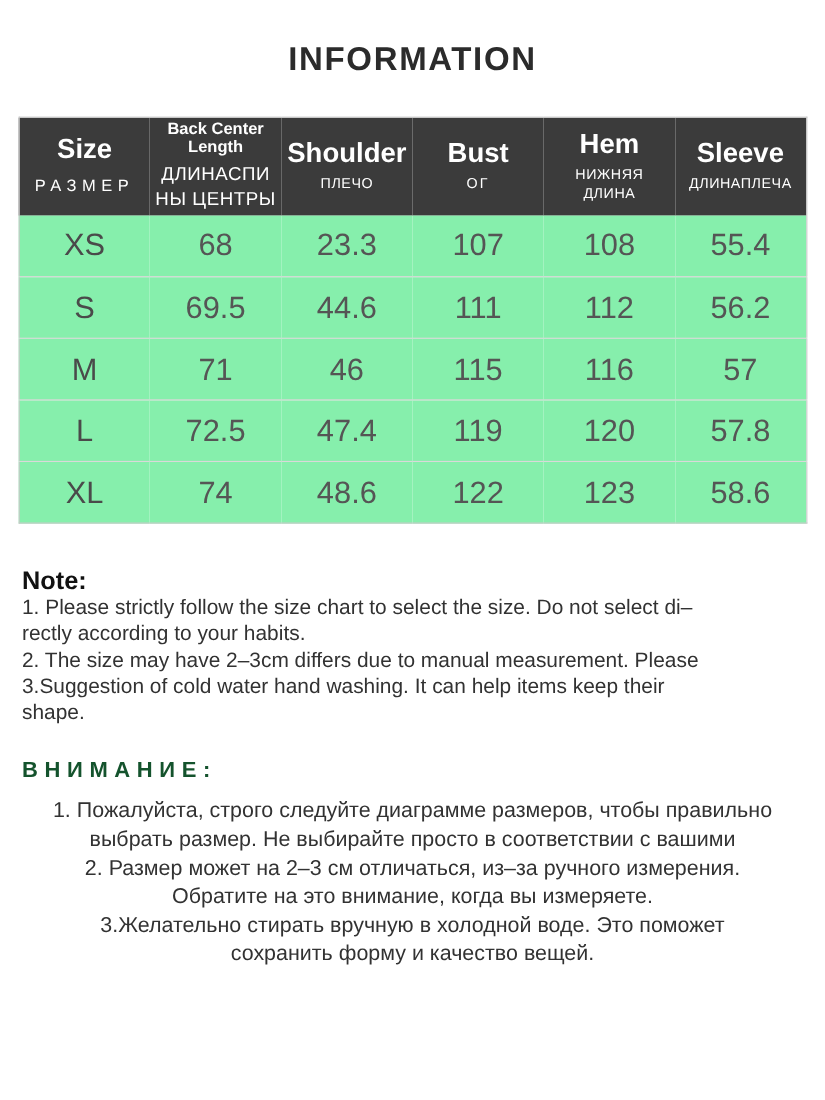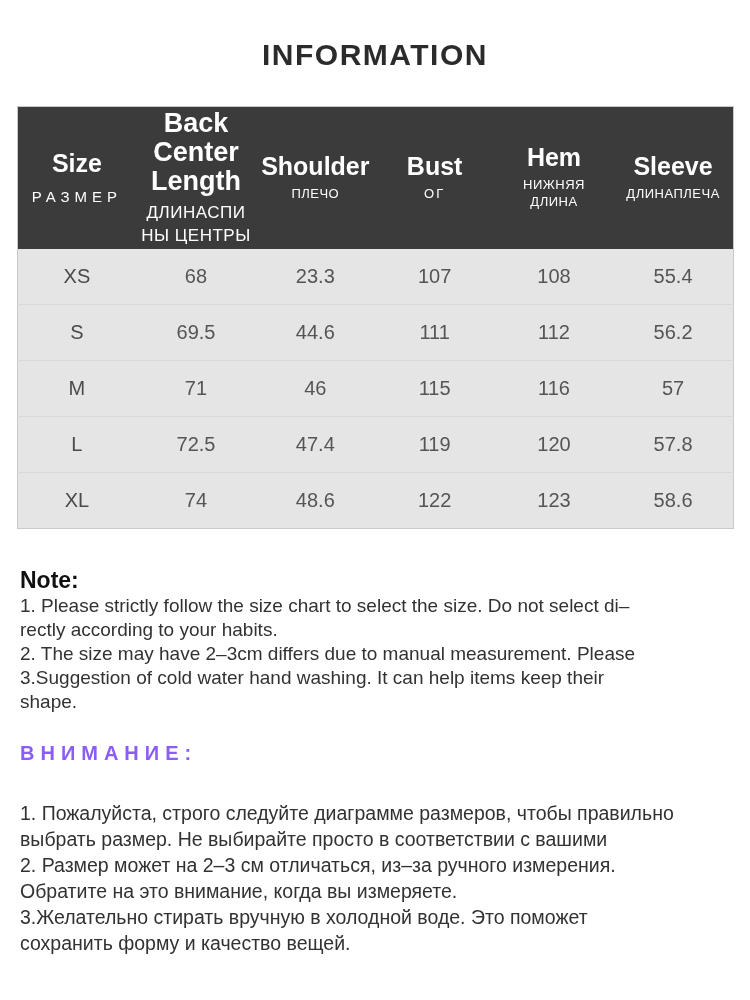--- a/index.html
+++ b/index.html
@@ -34,41 +34,41 @@
     vertical-align: middle;
     font-weight: normal;
     padding: 2px;
   }
   th .en {
     font-size: 25px;
     font-weight: 600;
     line-height: 1.08;
     white-space: pre-line;
   }
-  th.col-bcl .en { font-size: 27px; }
+  th.col-bcl .en { font-size: 15px; }
   th .ru {
     font-size: 13px;
     font-weight: normal;
     margin-top: 6px;
     line-height: 1.3;
     white-space: pre-line;
     letter-spacing: 0.5px;
   }
   th.col-size .ru { font-size: 15px; letter-spacing: 5px; margin-top: 10px; }
   th.col-bcl .ru { font-size: 17px; }
   th.col-bust .ru { letter-spacing: 2px; font-weight: 300; }
 
   tbody td {
     height: 56px;
     text-align: center;
     vertical-align: middle;
-    font-size: 20px;
+    font-size: 28px;
     color: #555555;
     border-bottom: 1px solid #d9d9d9;
-    background: #e5e5e5;
+    background: #86efac;
     margin-top: 34px;
   }
   tbody tr:last-child td { border-bottom: none; }
   tbody td.size-col { color: #4a4a4a; }
 
   .note-section { margin: 38px 20px 0 20px; }
   .section-heading {
     font-size: 23px;
     font-weight: 600;
     color: #111111;
@@ -78,23 +78,23 @@
     font-size: 19px;
     line-height: 24px;
     color: #323232;
   }
 
   .attention-section { margin: 28px 20px 0 20px; }
   .attention-heading {
     font-size: 20px;
     font-weight: bold;
     letter-spacing: 6px;
-    color: #8b5cf6;
-  }
-  .attention-lines { margin-top: 35px; }
+    color: #14532d;
+  }
+  .attention-lines { margin-top: 12px; text-align: center; }
   .attention-lines .text-line {
     font-size: 19.5px;
     line-height: 26px;
     color: #323232;
   }
 </style>
 </head>
 <body>
 
 <div class="page">

